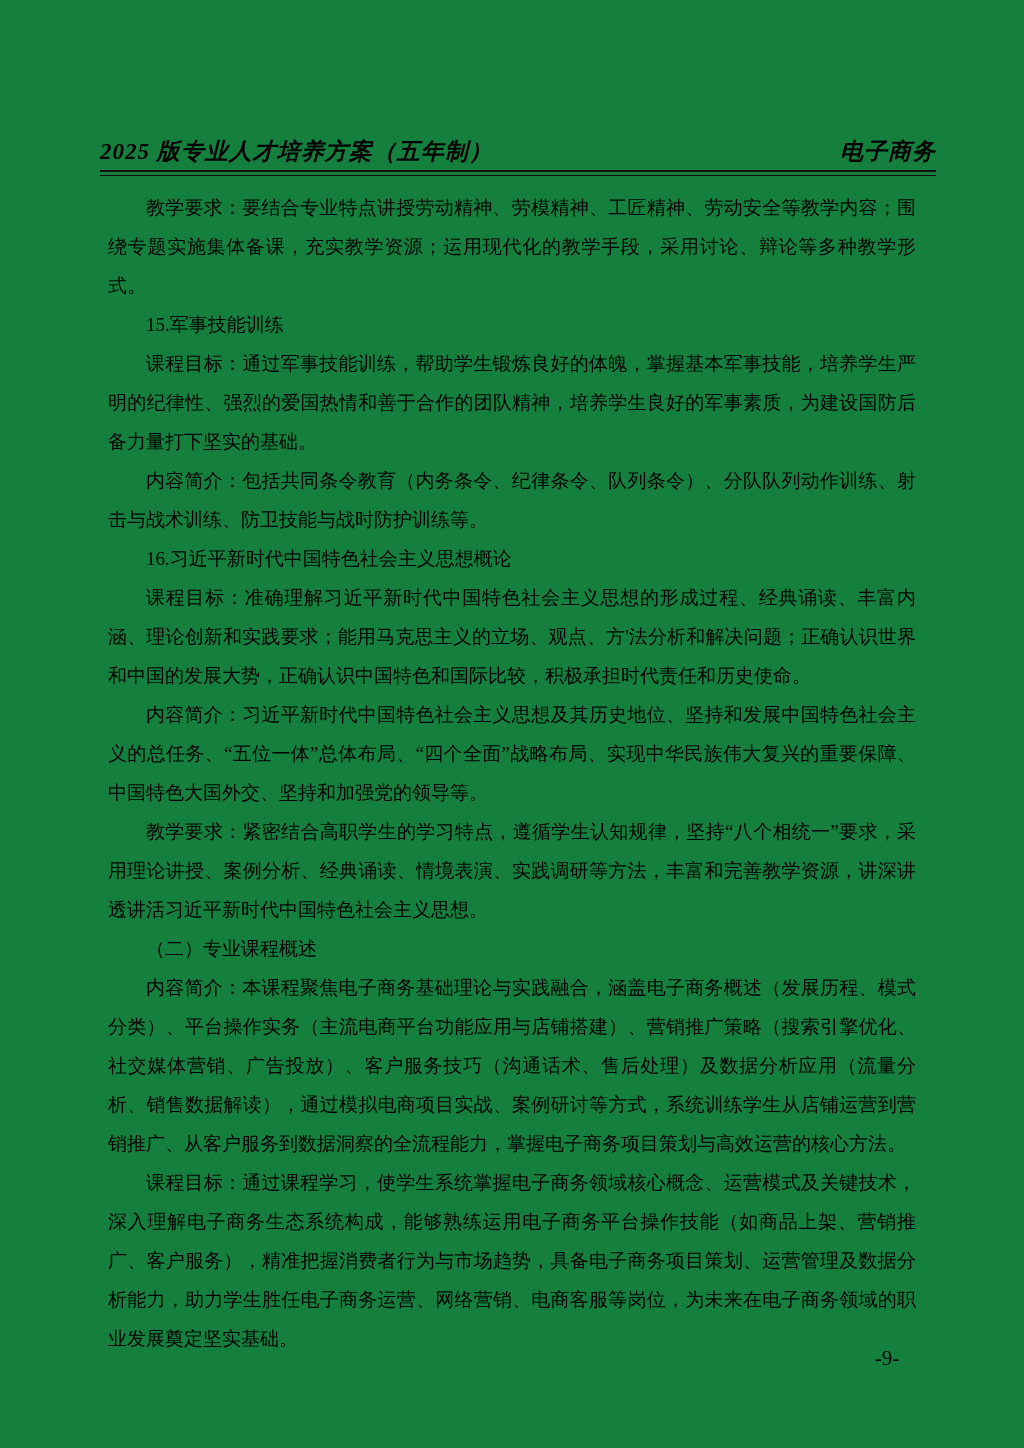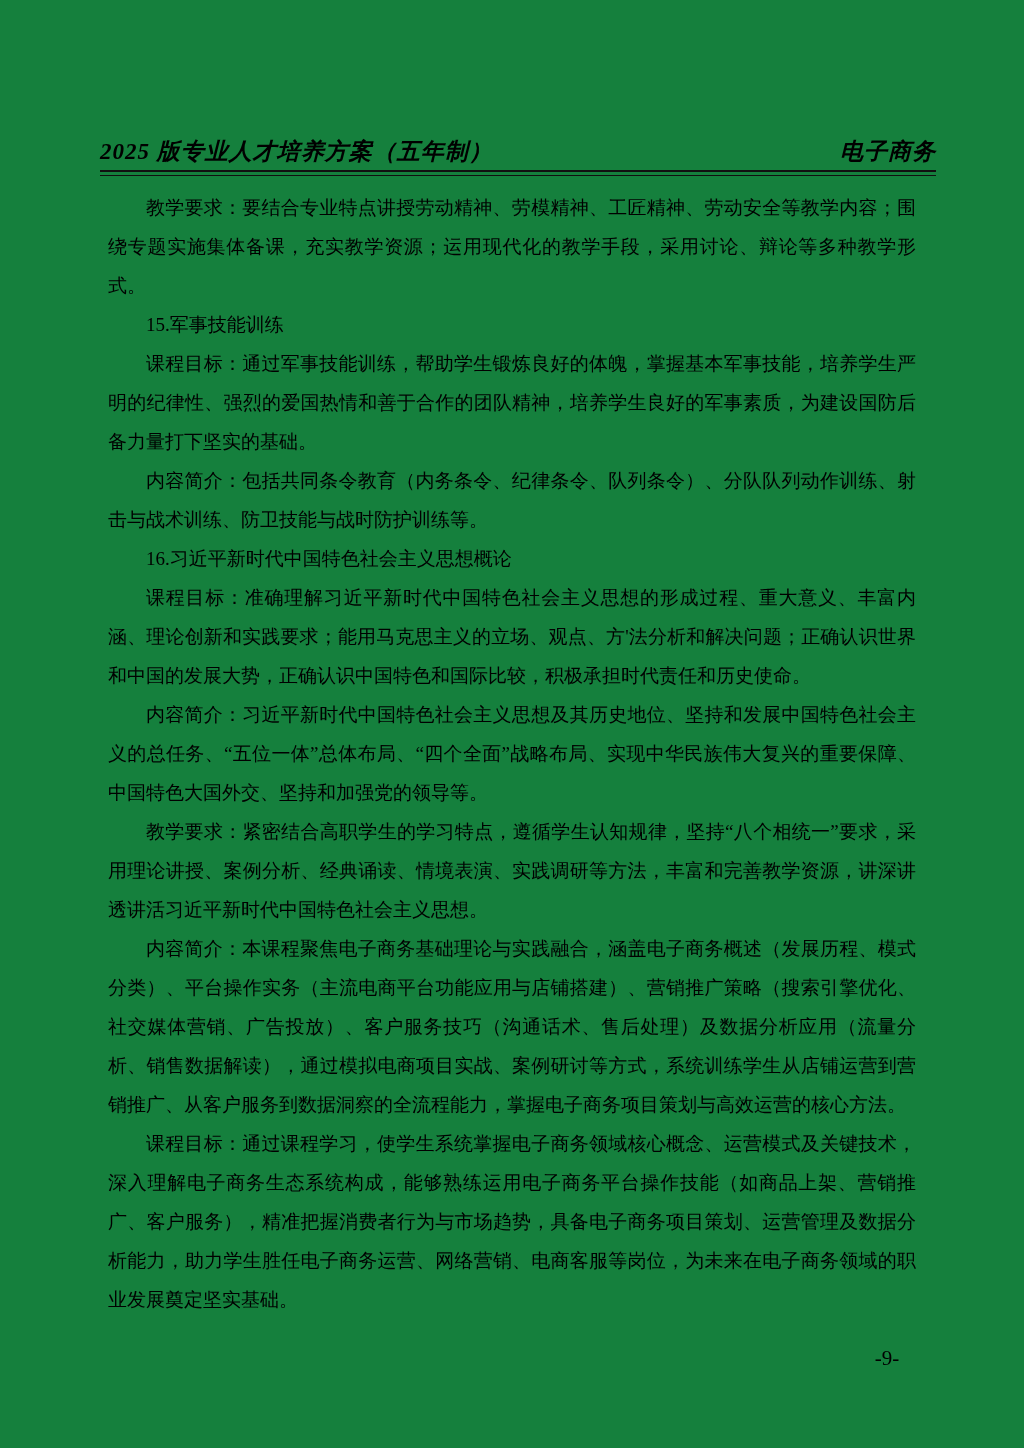--- a/index.html
+++ b/index.html
@@ -80,22 +80,23 @@
     </div>
     <div class="header-rule"></div>
   </div>
 
   <div class="doc-body">
     <p>教学要求：要结合专业特点讲授劳动精神、劳模精神、工匠精神、劳动安全等教学内容；围绕专题实施集体备课，充实教学资源；运用现代化的教学手段，采用讨论、辩论等多种教学形式。</p>
     <p>15.军事技能训练</p>
     <p>课程目标：通过军事技能训练，帮助学生锻炼良好的体魄，掌握基本军事技能，培养学生严明的纪律性、强烈的爱国热情和善于合作的团队精神，培养学生良好的军事素质，为建设国防后备力量打下坚实的基础。</p>
     <p>内容简介：包括共同条令教育（内务条令、纪律条令、队列条令）、分队队列动作训练、射击与战术训练、防卫技能与战时防护训练等。</p>
     <p>16.习近平新时代中国特色社会主义思想概论</p>
-    <p>课程目标：准确理解习近平新时代中国特色社会主义思想的形成过程、重大意义、丰富内涵、理论创新和实践要求；能用马克思主义的立场、观点、方'法分析和解决问题；正确认识世界和中国的发展大势，正确认识中国特色和国际比较，积极承担时代责任和历史使命。</p>
+    <p>课程目标：准确理解习近平新时代中国特色社会主义思想的形成过程、经典诵读、丰富内涵、理论创新和实践要求；能用马克思主义的立场、观点、方'法分析和解决问题；正确认识世界和中国的发展大势，正确认识中国特色和国际比较，积极承担时代责任和历史使命。</p>
     <p>内容简介：习近平新时代中国特色社会主义思想及其历史地位、坚持和发展中国特色社会主义的总任务、“五位一体”总体布局、“四个全面”战略布局、实现中华民族伟大复兴的重要保障、中国特色大国外交、坚持和加强党的领导等。</p>
     <p>教学要求：紧密结合高职学生的学习特点，遵循学生认知规律，坚持“八个相统一”要求，采用理论讲授、案例分析、经典诵读、情境表演、实践调研等方法，丰富和完善教学资源，讲深讲透讲活习近平新时代中国特色社会主义思想。</p>
+    <p>（二）专业课程概述</p>
     <p>内容简介：本课程聚焦电子商务基础理论与实践融合，涵盖电子商务概述（发展历程、模式分类）、平台操作实务（主流电商平台功能应用与店铺搭建）、营销推广策略（搜索引擎优化、社交媒体营销、广告投放）、客户服务技巧（沟通话术、售后处理）及数据分析应用（流量分析、销售数据解读），通过模拟电商项目实战、案例研讨等方式，系统训练学生从店铺运营到营销推广、从客户服务到数据洞察的全流程能力，掌握电子商务项目策划与高效运营的核心方法。</p>
     <p>课程目标：通过课程学习，使学生系统掌握电子商务领域核心概念、运营模式及关键技术，深入理解电子商务生态系统构成，能够熟练运用电子商务平台操作技能（如商品上架、营销推广、客户服务），精准把握消费者行为与市场趋势，具备电子商务项目策划、运营管理及数据分析能力，助力学生胜任电子商务运营、网络营销、电商客服等岗位，为未来在电子商务领域的职业发展奠定坚实基础。</p>
   </div>
 
   <div class="page-number">-9-</div>
 
 </div>
 
 </body></html>

